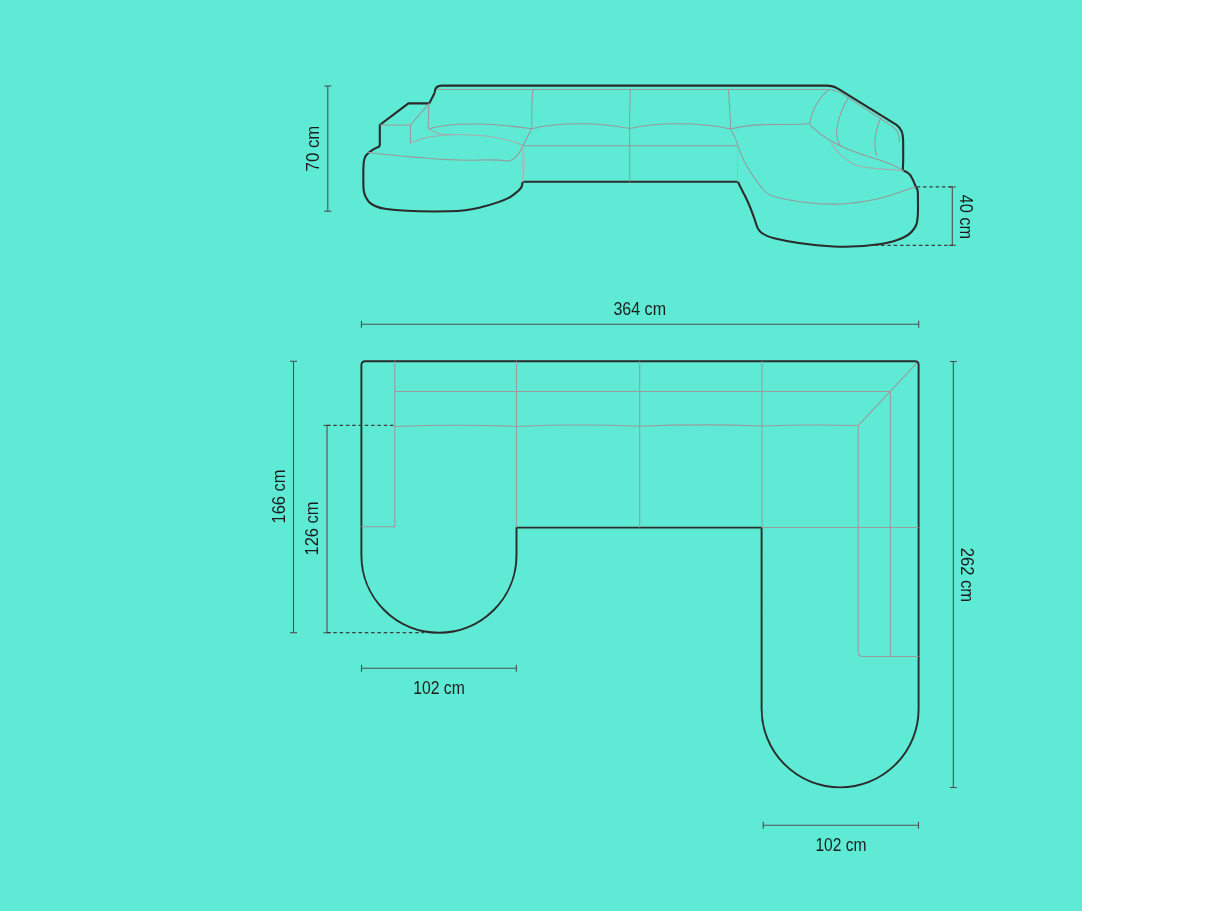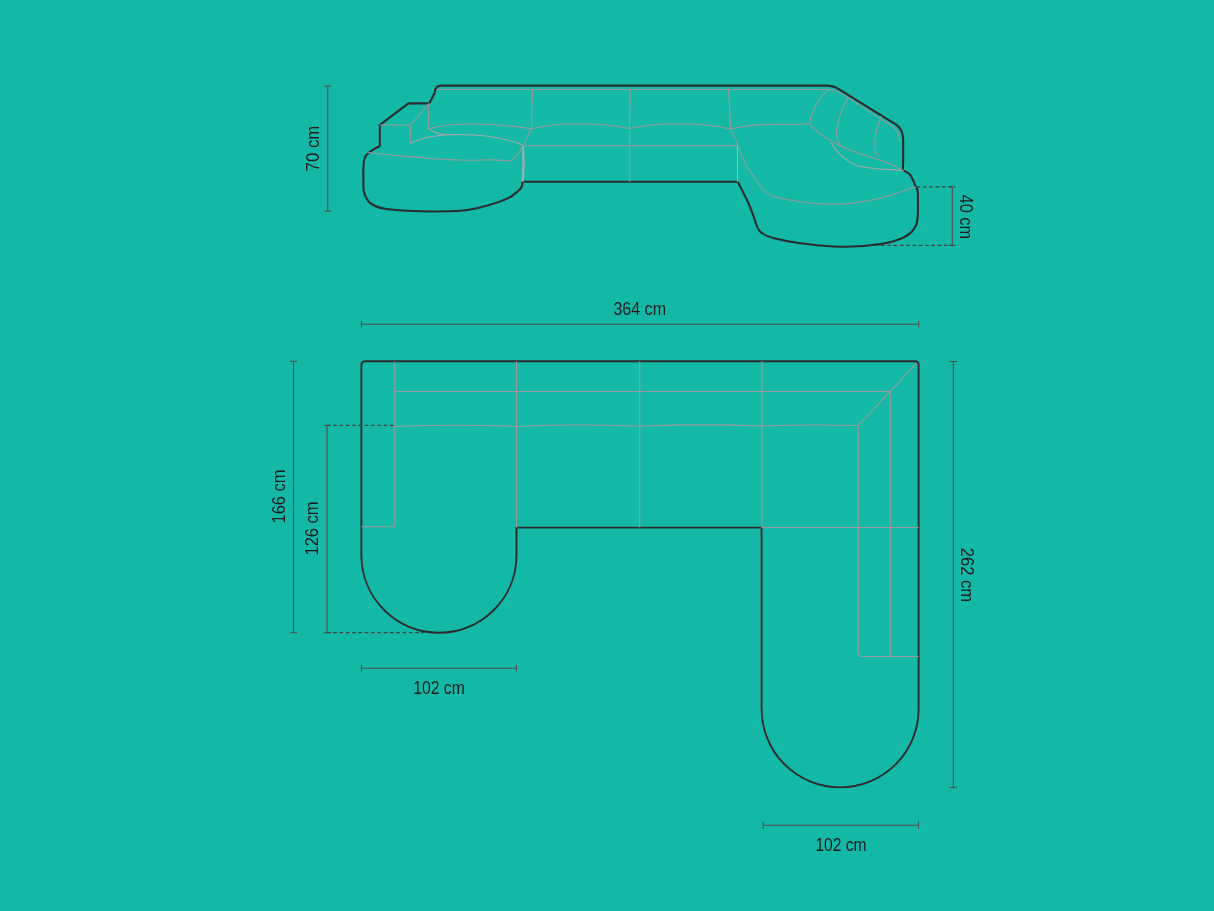--- a/index.html
+++ b/index.html
@@ -1,16 +1,16 @@
 <!DOCTYPE html>
 <html><head>
 <meta charset="utf-8">
 <style>
   html,body{margin:0;padding:0;background:#ffffff;}
-  .page{width:1214px;height:911px;background:#14b8a6;overflow:hidden;}
+  .page{width:1082px;height:911px;background:#5eead4;overflow:hidden;}
   svg{display:block;}
   text{font-family:"Liberation Sans", sans-serif;fill:#1c1c1c;}
 </style>
 </head>
 <body>
 <div class="page">
 <svg width="1214" height="911" viewBox="0 0 1214 911" fill="none">
 
 <path d="M434.8,92.5 Q434.8,85.6 441.8,85.6 H826 Q833.5,85.6 837.5,88.5 L896.5,124.8 Q903.1,129.5 903.15,140 L903.2,152 Q903.3,162 902.8,170.8" stroke="#2b2b2b" stroke-width="2.1"></path>
 

